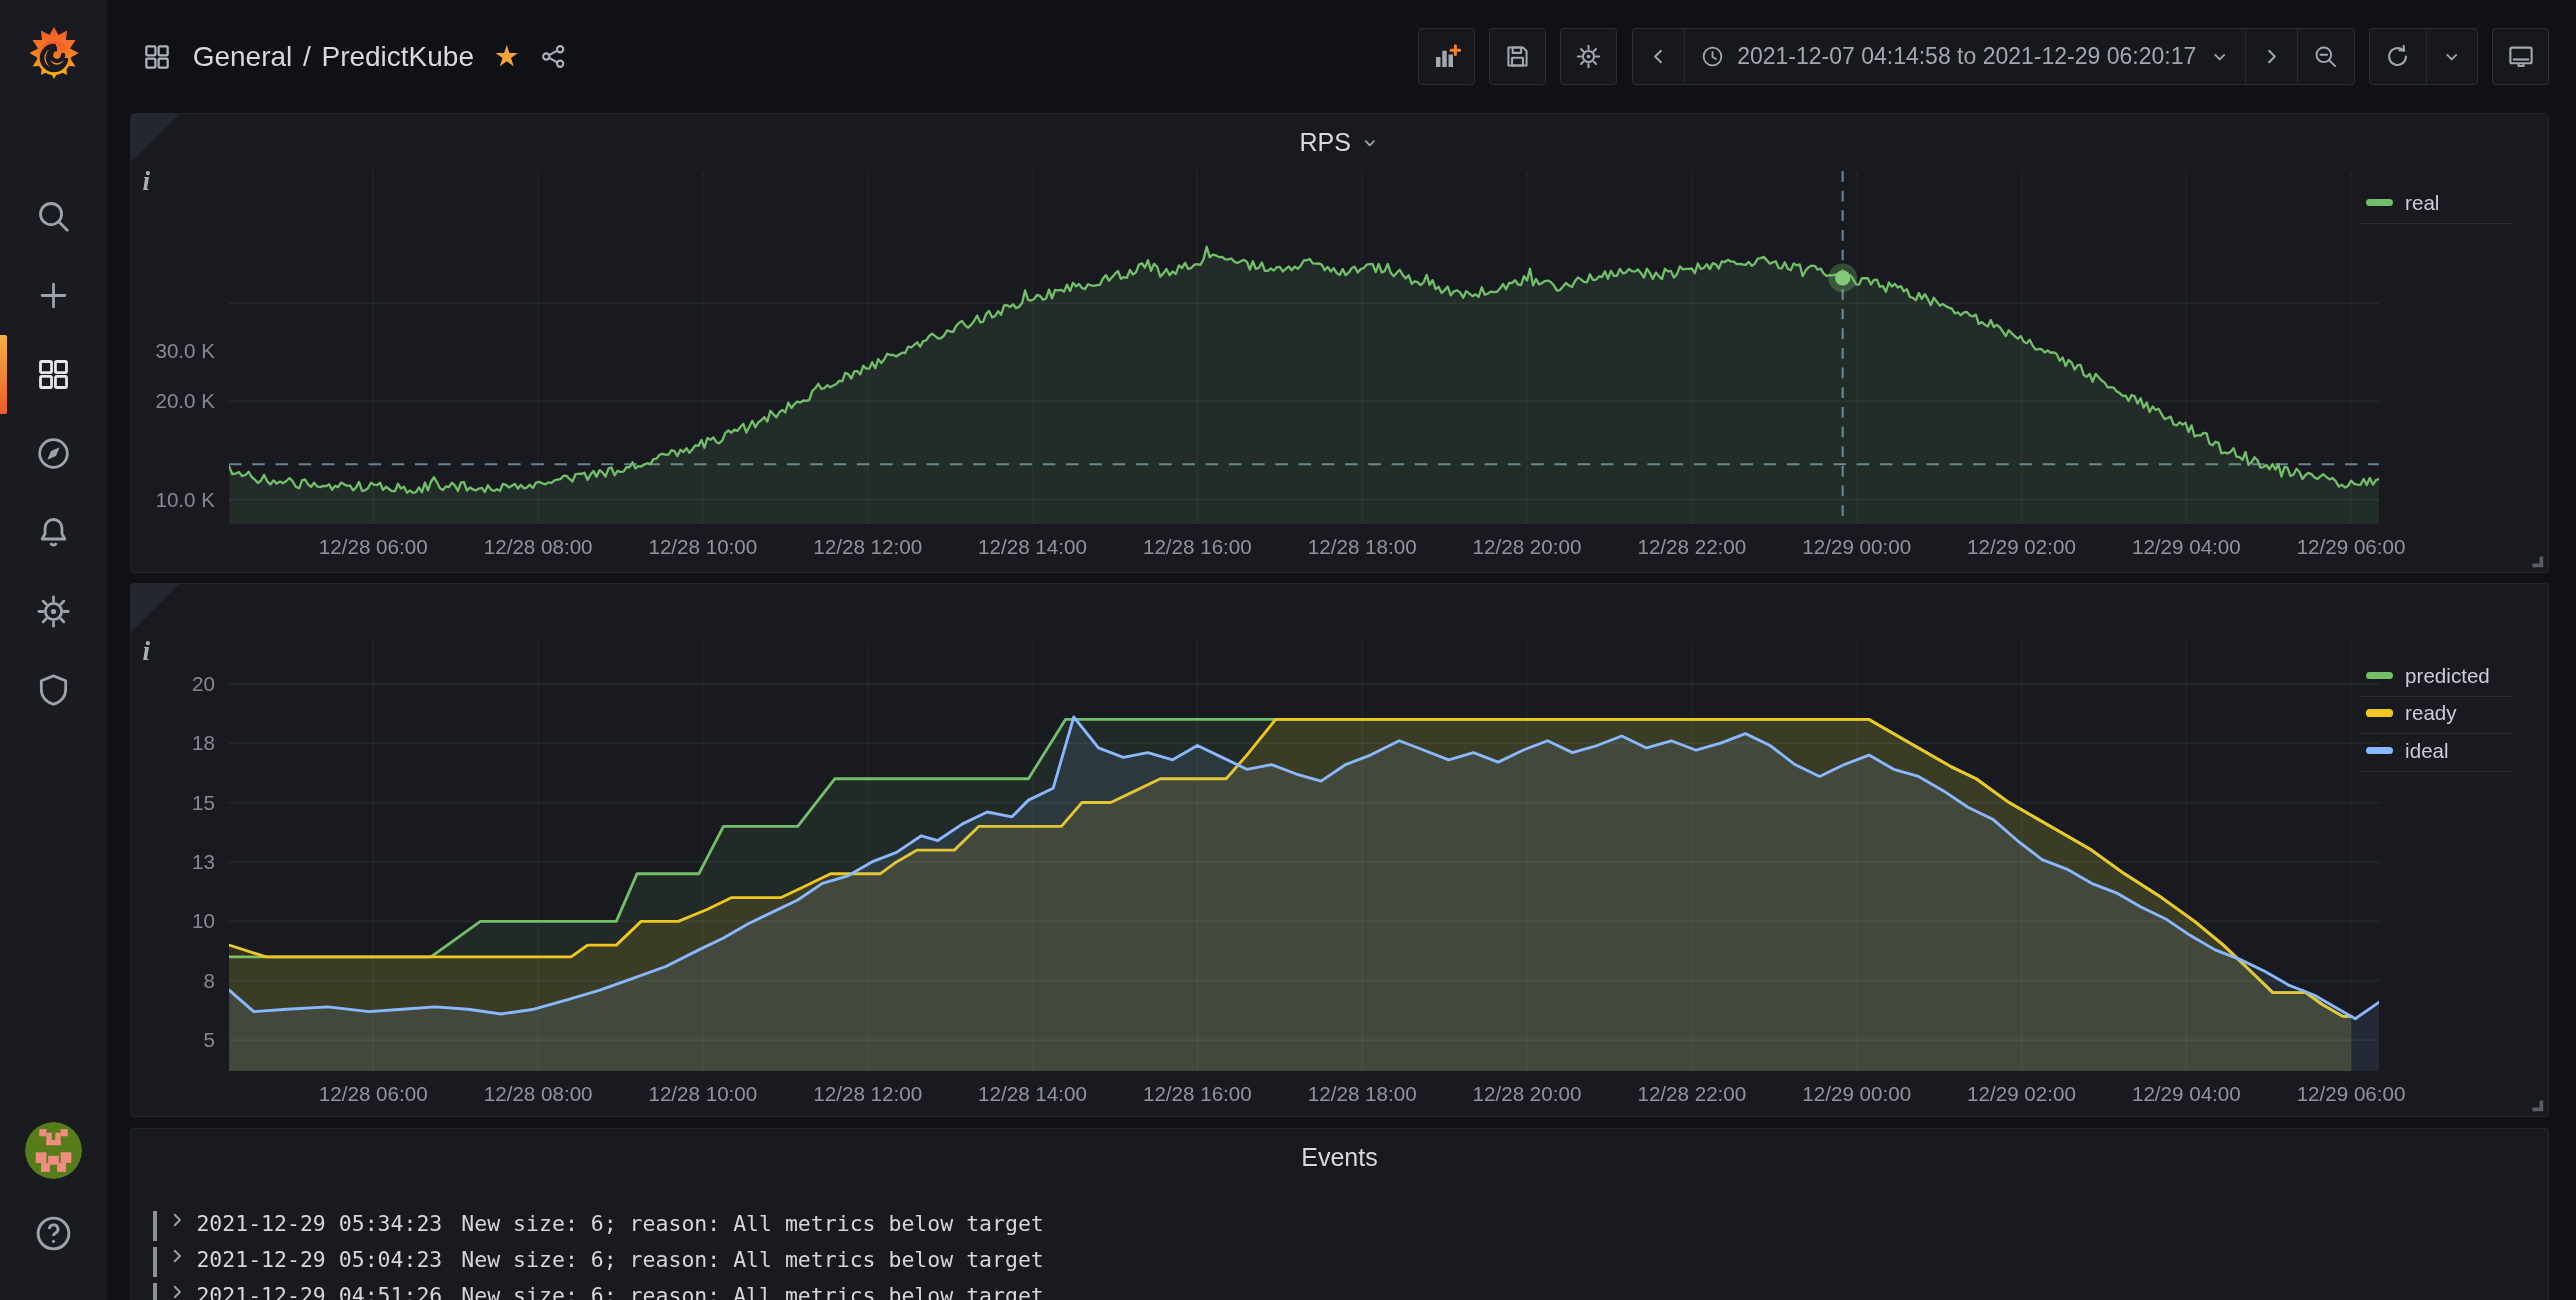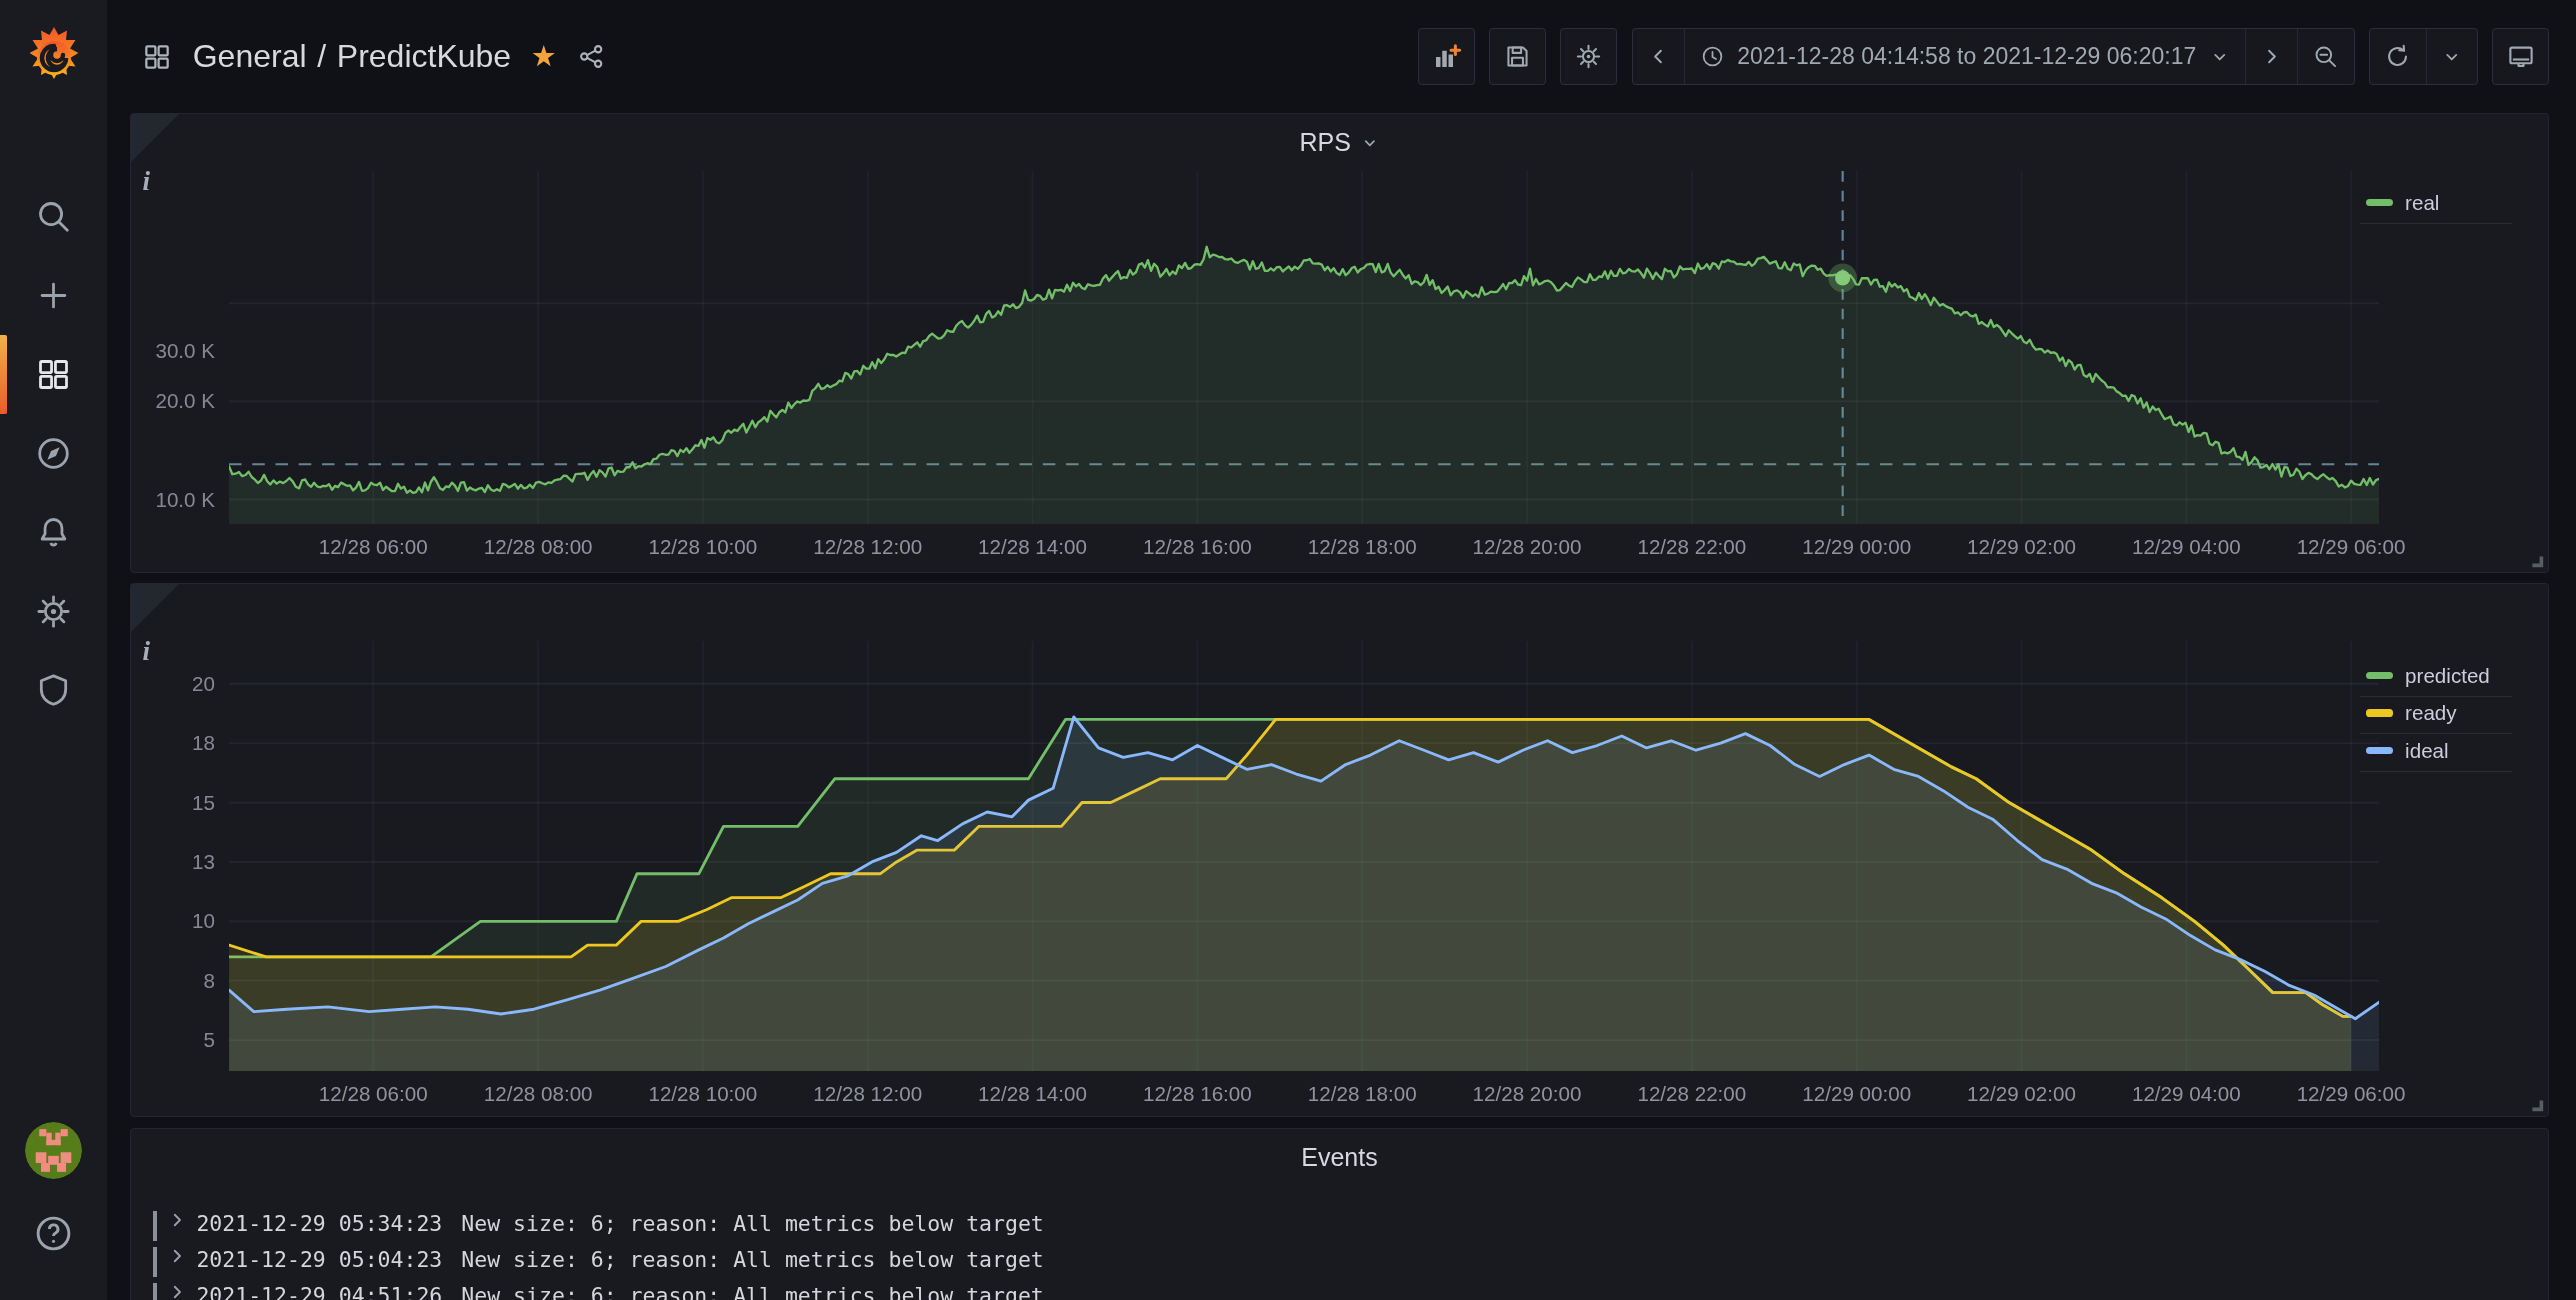--- a/index.html
+++ b/index.html
@@ -10,21 +10,21 @@
   .logo-box{width:107px;height:113px;display:flex;align-items:center;justify-content:center;}
   .side-nav{display:flex;flex-direction:column;align-items:center;margin-top:64px;width:100%;}
   .side-item{position:relative;width:107px;height:79px;display:flex;align-items:center;justify-content:center;color:#9da3ac;cursor:pointer;}
   .side-item.active{color:#e6e7eb;}
   .side-item.active::before{content:"";position:absolute;left:0;top:0;width:7.2px;height:100%;background:linear-gradient(180deg,#f5b044,#ec5b28);border-radius:0 1.8px 1.8px 0;}
   .side-bottom{margin-top:auto;display:flex;flex-direction:column;align-items:center;padding-bottom:41px;}
   .avatar{width:57px;height:57px;border-radius:50%;overflow:hidden;margin-bottom:27px;cursor:pointer;}
   
   .topbar{position:absolute;left:107px;top:0;width:2469px;height:113px;display:flex;align-items:center;justify-content:space-between;padding:0;box-sizing:border-box;}
   .tb-left{display:flex;align-items:center;gap:19.7px;margin-left:34px;color:#aeb3bb;}
-  .crumb{font-size:32px;color:#d8d9df;display:flex;align-items:center;gap:10.7px;cursor:pointer;}
+  .crumb{font-size:28px;color:#d8d9df;display:flex;align-items:center;gap:10.7px;cursor:pointer;}
   .crumb .sep{color:#d8d9df;}
   .star{font-family:"DejaVu Sans",sans-serif;font-size:29px;color:#f2a53b;cursor:pointer;line-height:1;}
   .tb-right{display:flex;align-items:center;gap:14.3px;margin-right:27px;}
   .tb-btn{height:57px;min-width:57px;border:1.8px solid #2c3036;border-radius:3.6px;background:#16181d;display:flex;align-items:center;justify-content:center;color:#a2a8b0;cursor:pointer;box-sizing:border-box;}
   .tb-group{display:flex;align-items:stretch;height:57px;border:1.8px solid #2c3036;border-radius:3.6px;background:#16181d;box-sizing:border-box;}
   .tb-group .seg{display:flex;align-items:center;justify-content:center;padding:0 14.3px;color:#a2a8b0;cursor:pointer;}
   .tb-group .seg + .seg{border-left:1.8px solid #26292f;}
   .time-main{gap:12.5px;font-size:23px;color:#c9cdd3;font-weight:500;white-space:nowrap;}
   
   .dashboard{position:absolute;left:107px;top:113px;width:2469px;height:1188px;}
@@ -225,21 +225,21 @@
       <div class="seg">
         <svg width="23" height="23" viewBox="0 0 24 24" fill="none" stroke="currentColor" stroke-width="2" stroke-linecap="round" stroke-linejoin="round">
             <path d="M14.5 6l-6 6 6 6"></path>
           </svg>
       </div>
       <div class="seg time-main">
         <svg width="25" height="25" viewBox="0 0 24 24" fill="none" stroke="currentColor" stroke-width="1.7" stroke-linecap="round">
           <circle cx="12" cy="12" r="8.5"></circle>
             <path d="M12 7.5v5l3.4 2"></path>
         </svg>
-        <span>2021-12-28 04:14:58 to 2021-12-29 06:20:17</span>
+        <span>2021-12-07 04:14:58 to 2021-12-29 06:20:17</span>
         <svg width="21.5" height="21.5" viewBox="0 0 24 24" fill="none" stroke="currentColor" stroke-width="2" stroke-linecap="round" stroke-linejoin="round">
             <path d="M7 10l5 5 5-5"></path>
           </svg>
       </div>
       <div class="seg">
         <svg width="23" height="23" viewBox="0 0 24 24" fill="none" stroke="currentColor" stroke-width="2" stroke-linecap="round" stroke-linejoin="round">
             <path d="M9.5 6l6 6-6 6"></path>
           </svg>
       </div>
       <div class="seg">

